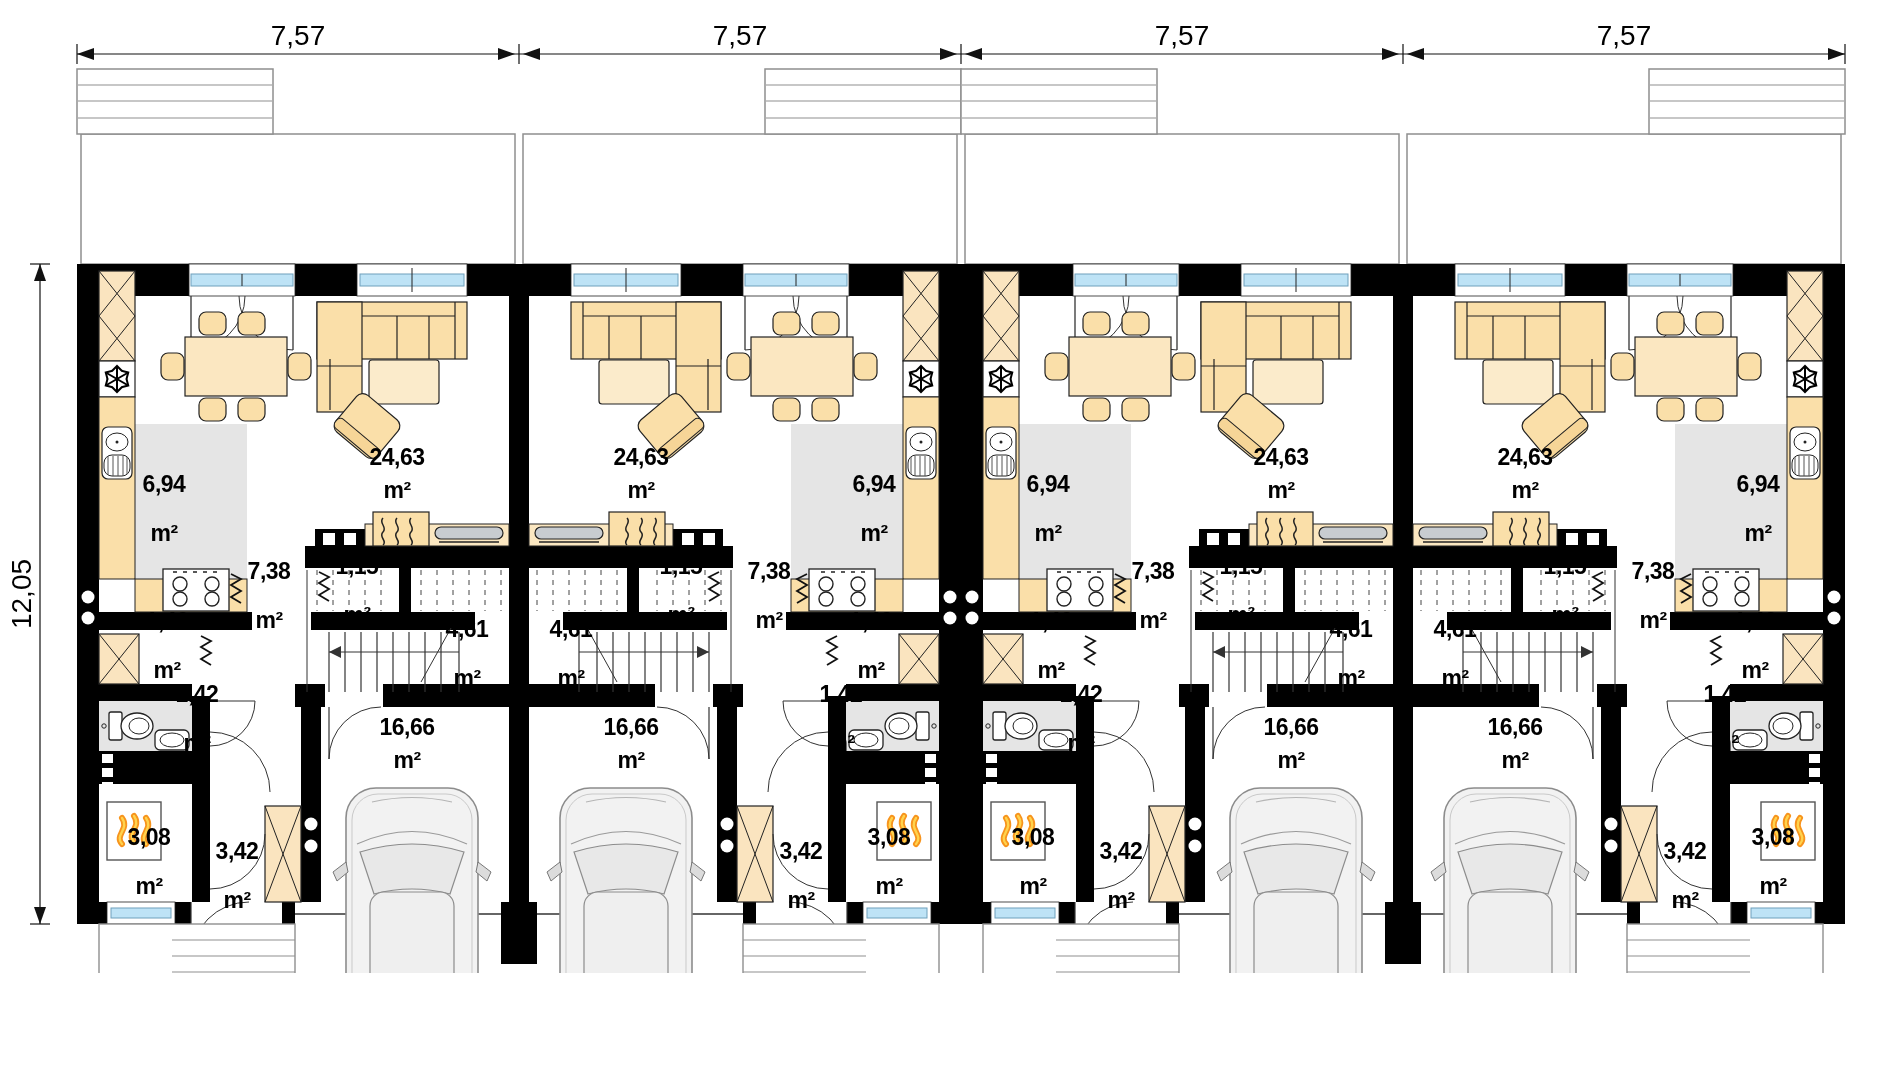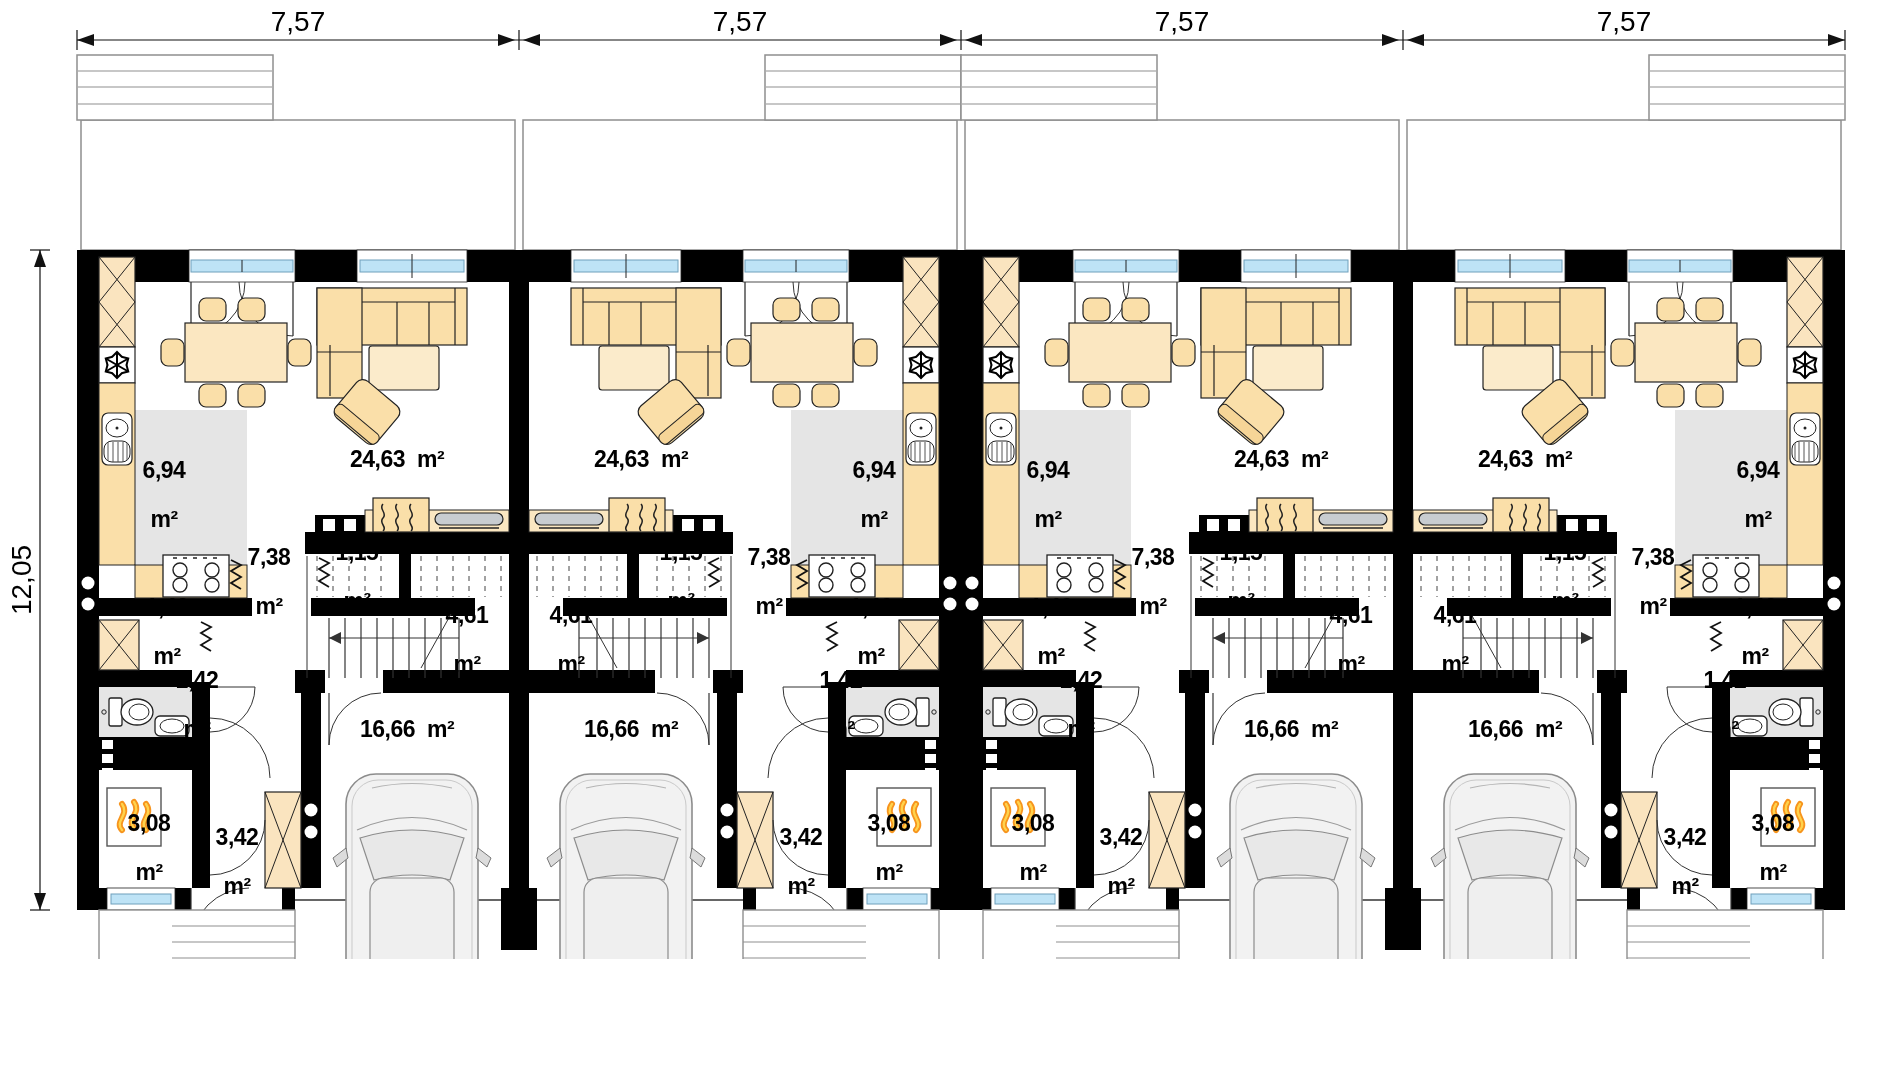--- a/index.html
+++ b/index.html
@@ -1,23 +1,23 @@
 <!DOCTYPE html>
 <html><head>
 <meta charset="utf-8">
 <style>
   html,body{margin:0;padding:0;background:#ffffff;}
   #stage{position:relative;width:1892px;height:959px;background:#ffffff;overflow:hidden;
-         font-family:"Liberation Sans",sans-serif;}
+         font-family:"Liberation Sans",sans-serif;margin-top:14px;}
   #plan-svg{position:absolute;left:0;top:0;}
   .area-label{position:absolute;transform:translate(-50%,-50%);display:flex;flex-direction:column;
               align-items:center;justify-content:center;color:#000;
               font:700 23px "Liberation Sans",sans-serif;line-height:.92;letter-spacing:-.5px;
               white-space:nowrap;text-align:center;gap:28px;}
-  .area-label.inline{flex-direction:row;gap:12px;justify-content:space-between;}
+  .area-label.inline{flex-direction:column;gap:12px;justify-content:space-between;}
   .dim-label{position:absolute;transform:translate(-50%,-50%);color:#000;
              font:400 28px "Liberation Sans",sans-serif;letter-spacing:0px;white-space:nowrap;}
   .dim-label.vert{transform:translate(-50%,-50%) rotate(-90deg);}
 </style>
 </head>
 <body>
 
 <div id="stage">
 
 <svg id="plan-svg" width="1892" height="1080" viewBox="0 0 1892 1080" xmlns="http://www.w3.org/2000/svg" xmlns:xlink="http://www.w3.org/1999/xlink">

